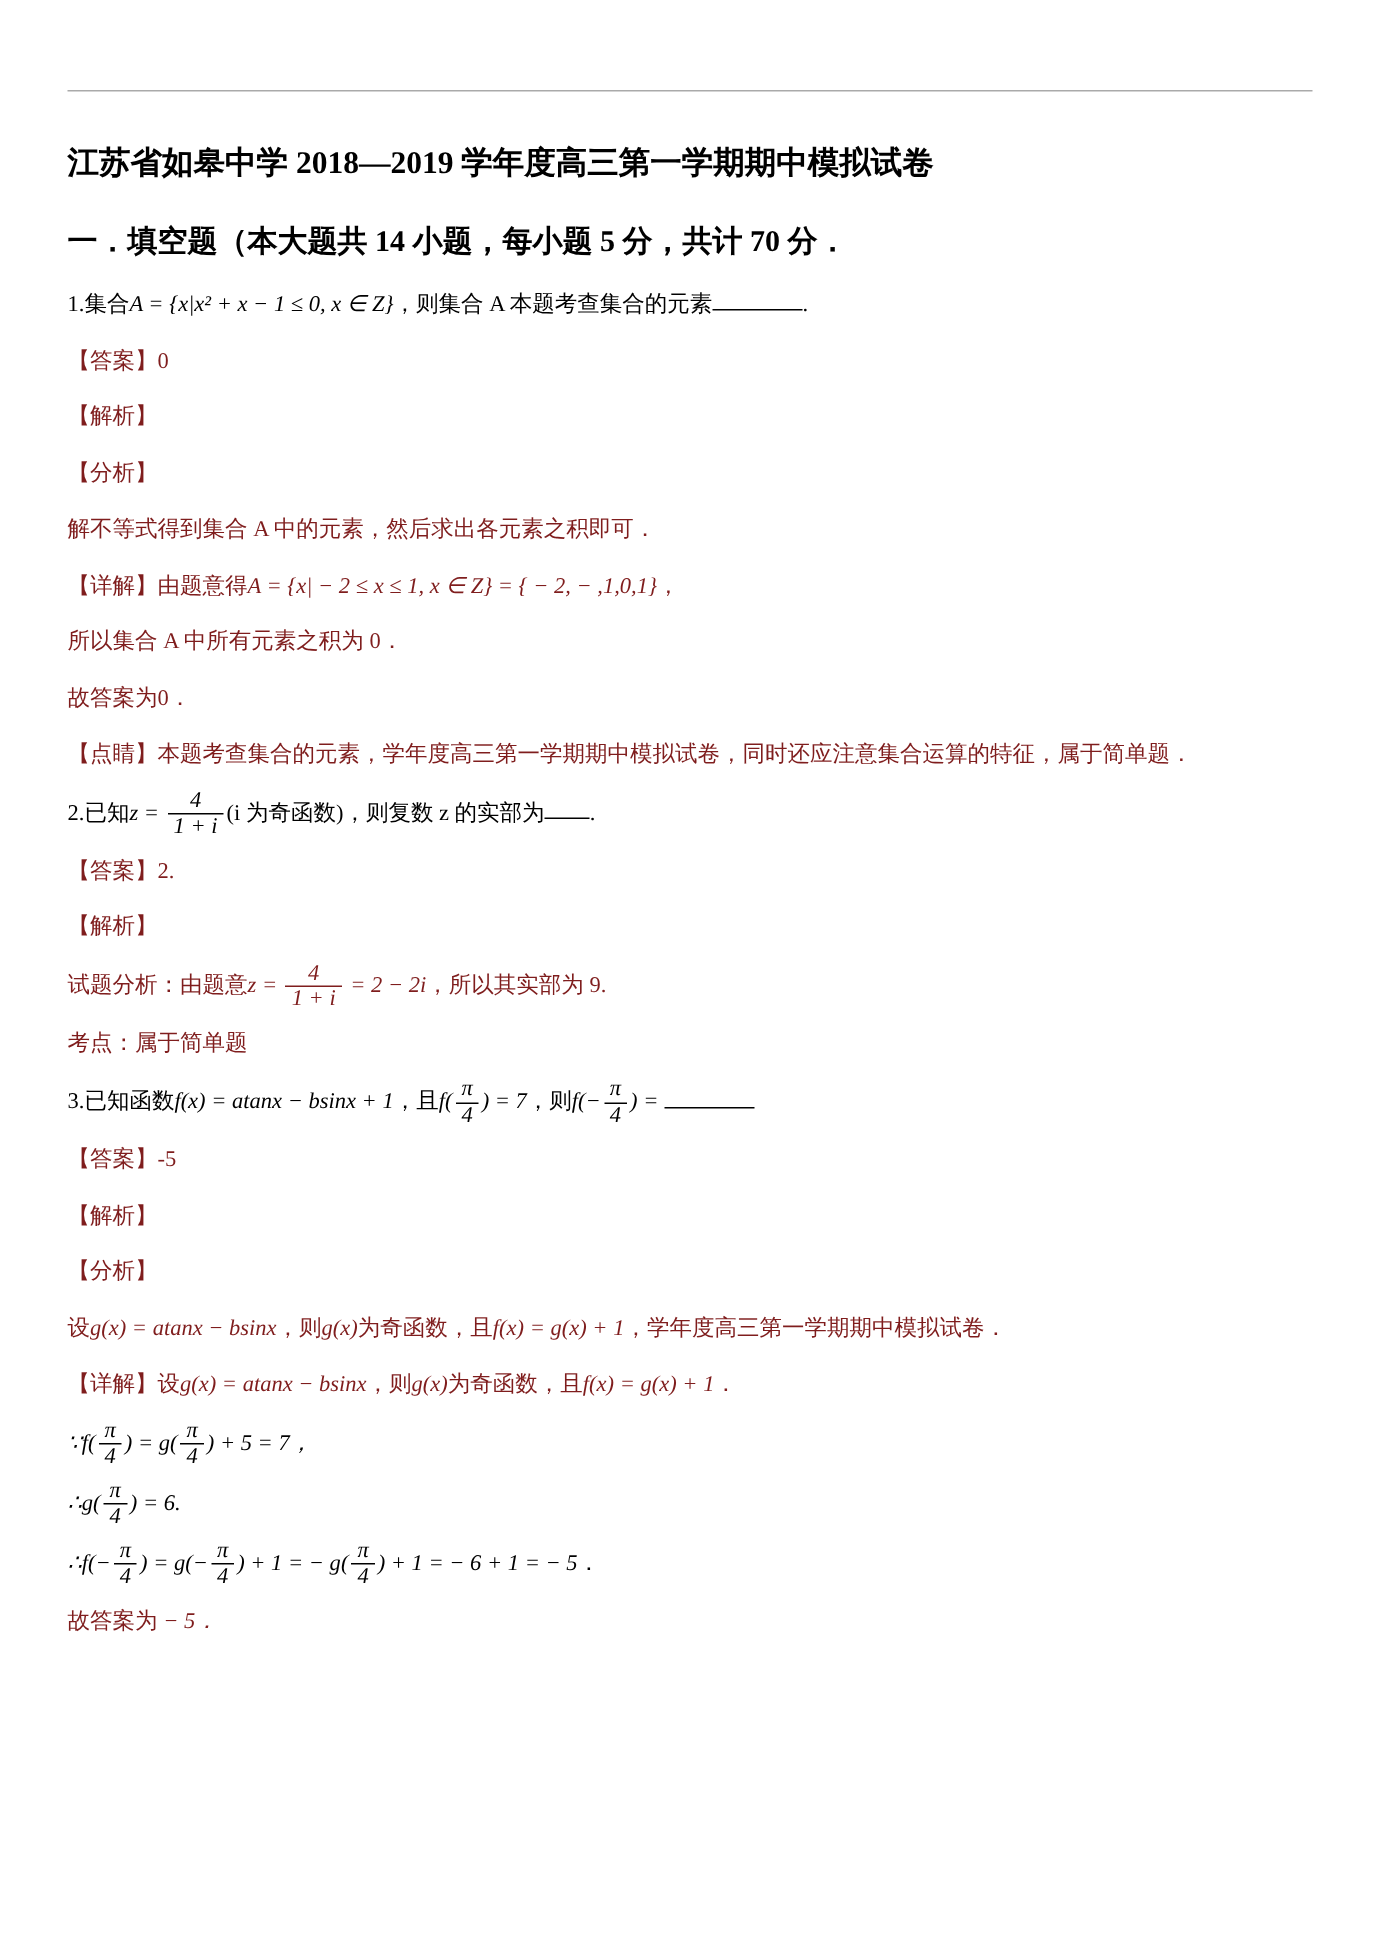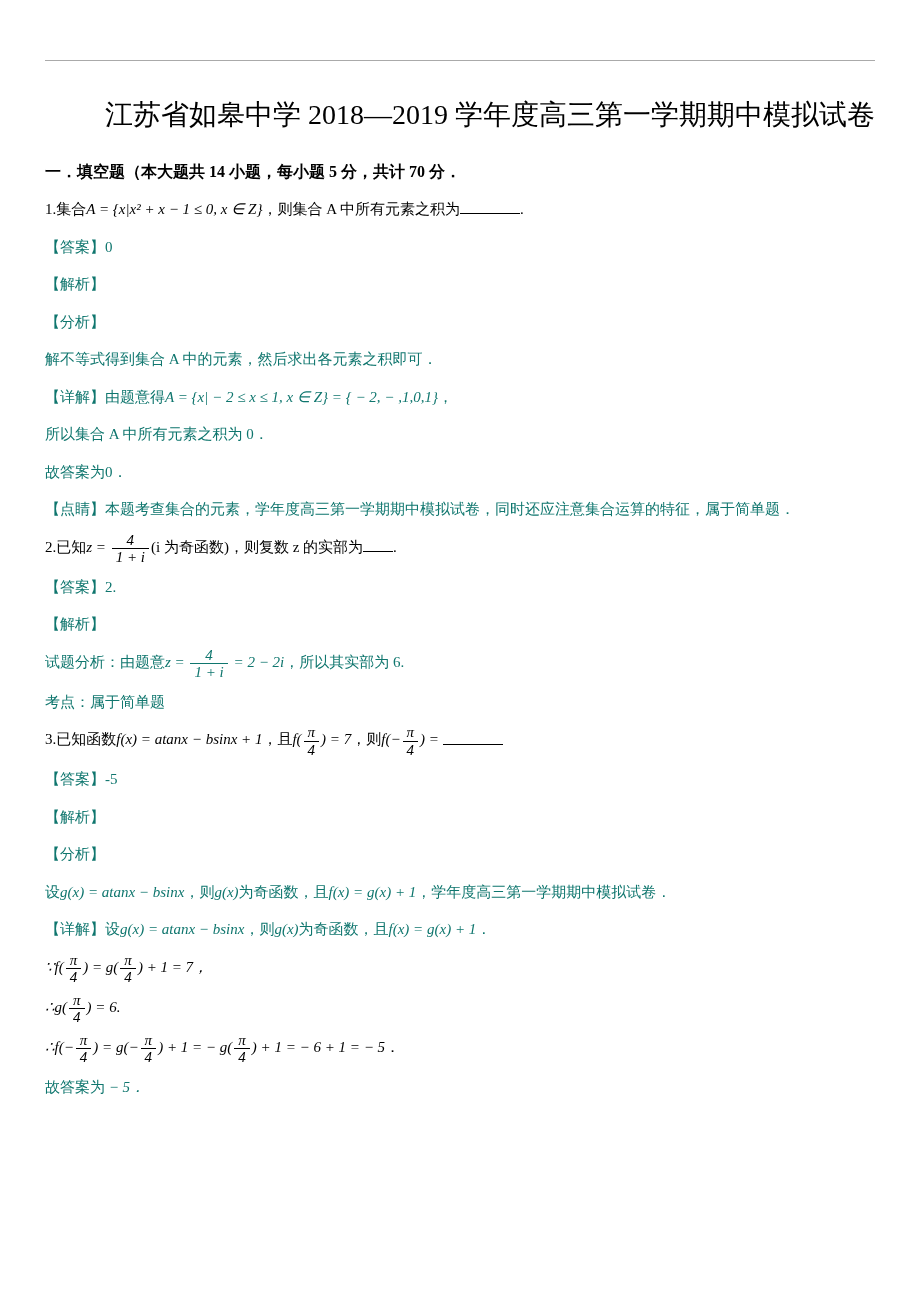--- a/index.html
+++ b/index.html
@@ -12,36 +12,36 @@
     background: #fff;
     width: 920px;
     box-sizing: border-box;
   }
   .hr-top {
     border-top: 1px solid #aaa;
     margin-bottom: 25px;
   }
   h1 {
     font-family: "SimSun", serif;
-    font-weight: normal;
-    font-size: 28px;
-    text-align: right;
+    font-weight: bold;
+    font-size: 21px;
+    text-align: left;
     margin: 0 0 10px 0;
   }
   h2 {
     font-family: "SimSun", serif;
     font-weight: bold;
-    font-size: 16px;
+    font-size: 20px;
     margin: 6px 0;
   }
   p {
     margin: 6px 0;
     font-family: "SimSun", "Times New Roman", serif;
   }
-  .red { color: #0f766e; }
+  .red { color: #7f1d1d; }
   .math { font-family: "Cambria Math", "Times New Roman", serif; font-style: italic; }
   .frac {
     display: inline-block;
     vertical-align: middle;
     text-align: center;
     font-style: italic;
     line-height: 1.1;
     margin: 0 2px;
   }
   .frac .num { display: block; border-bottom: 1px solid currentColor; padding: 0 4px; }
@@ -62,21 +62,21 @@
 </head>
 <body>
 
 <div class="hr-top"></div>
 
 <h1>江苏省如皋中学 2018—2019 学年度高三第一学期期中模拟试卷</h1>
 
 <h2>一．填空题（本大题共 14 小题，每小题 5 分，共计 70 分．</h2>
 
 <p>
-  <span>1.</span><span>集合</span><span class="math">A = {x|x² + x − 1 ≤ 0, x ∈ Z}</span><span>，则集合 A 中所有元素之积为</span><span class="blank"></span>.
+  <span>1.</span><span>集合</span><span class="math">A = {x|x² + x − 1 ≤ 0, x ∈ Z}</span><span>，则集合 A 本题考查集合的元素</span><span class="blank"></span>.
 </p>
 
 <p class="red">
   <span>【答案】</span><span>0</span>
 </p>
 
 <p class="red">【解析】</p>
 
 <p class="red">【分析】</p>
 
@@ -109,21 +109,21 @@
 </p>
 
 <p class="red">【解析】</p>
 
 <p class="red">
   <span>试题分析：由题意</span><span class="math">z =</span>
   <span class="frac">
     <span class="num">4</span>
     <span class="den">1 + i</span>
   </span>
-  <span class="math">= 2 − 2i</span><span>，所以其实部为 6.</span>
+  <span class="math">= 2 − 2i</span><span>，所以其实部为 9.</span>
 </p>
 
 <p class="red">
   <span>考点：</span><span>属于简单题</span>
 </p>
 
 <p>
   <span>3.</span><span>已知函数</span><span class="math">f(x) = atanx − bsinx + 1</span><span>，且</span><span class="math">f</span><span class="math">(</span><span class="frac"><span class="num">π</span><span class="den">4</span></span><span class="math">)</span><span class="math"> = 7</span><span>，则</span><span class="math">f</span><span class="math">(−</span><span class="frac"><span class="num">π</span><span class="den">4</span></span><span class="math">)</span><span class="math"> =</span> <span class="blank"></span>
 </p>
 
@@ -137,21 +137,21 @@
 
 <p class="red">
   <span>设</span><span class="math">g(x) = atanx − bsinx</span><span>，则</span><span class="math">g(x)</span><span>为奇函数，且</span><span class="math">f(x) = g(x) + 1</span><span>，学年度高三第一学期期中模拟试卷．</span>
 </p>
 
 <p class="red">
   <span>【详解】</span><span>设</span><span class="math">g(x) = atanx − bsinx</span><span>，则</span><span class="math">g(x)</span><span>为奇函数，且</span><span class="math">f(x) = g(x) + 1</span><span>．</span>
 </p>
 
 <p>
-  <span class="math">∵</span><span class="math">f</span><span class="math">(</span><span class="frac"><span class="num">π</span><span class="den">4</span></span><span class="math">)</span><span class="math"> = g</span><span class="math">(</span><span class="frac"><span class="num">π</span><span class="den">4</span></span><span class="math">)</span><span class="math"> + 1 = 7，</span>
+  <span class="math">∵</span><span class="math">f</span><span class="math">(</span><span class="frac"><span class="num">π</span><span class="den">4</span></span><span class="math">)</span><span class="math"> = g</span><span class="math">(</span><span class="frac"><span class="num">π</span><span class="den">4</span></span><span class="math">)</span><span class="math"> + 5 = 7，</span>
 </p>
 
 <p>
   <span class="math">∴g</span><span class="math">(</span><span class="frac"><span class="num">π</span><span class="den">4</span></span><span class="math">)</span><span class="math"> = 6.</span>
 </p>
 
 <p>
   <span class="math">∴f</span><span class="math">(−</span><span class="frac"><span class="num">π</span><span class="den">4</span></span><span class="math">)</span><span class="math"> = g</span><span class="math">(−</span><span class="frac"><span class="num">π</span><span class="den">4</span></span><span class="math">)</span><span class="math"> + 1 = − g</span><span class="math">(</span><span class="frac"><span class="num">π</span><span class="den">4</span></span><span class="math">)</span><span class="math"> + 1 = − 6 + 1 = − 5</span><span>．</span>
 </p>
 

